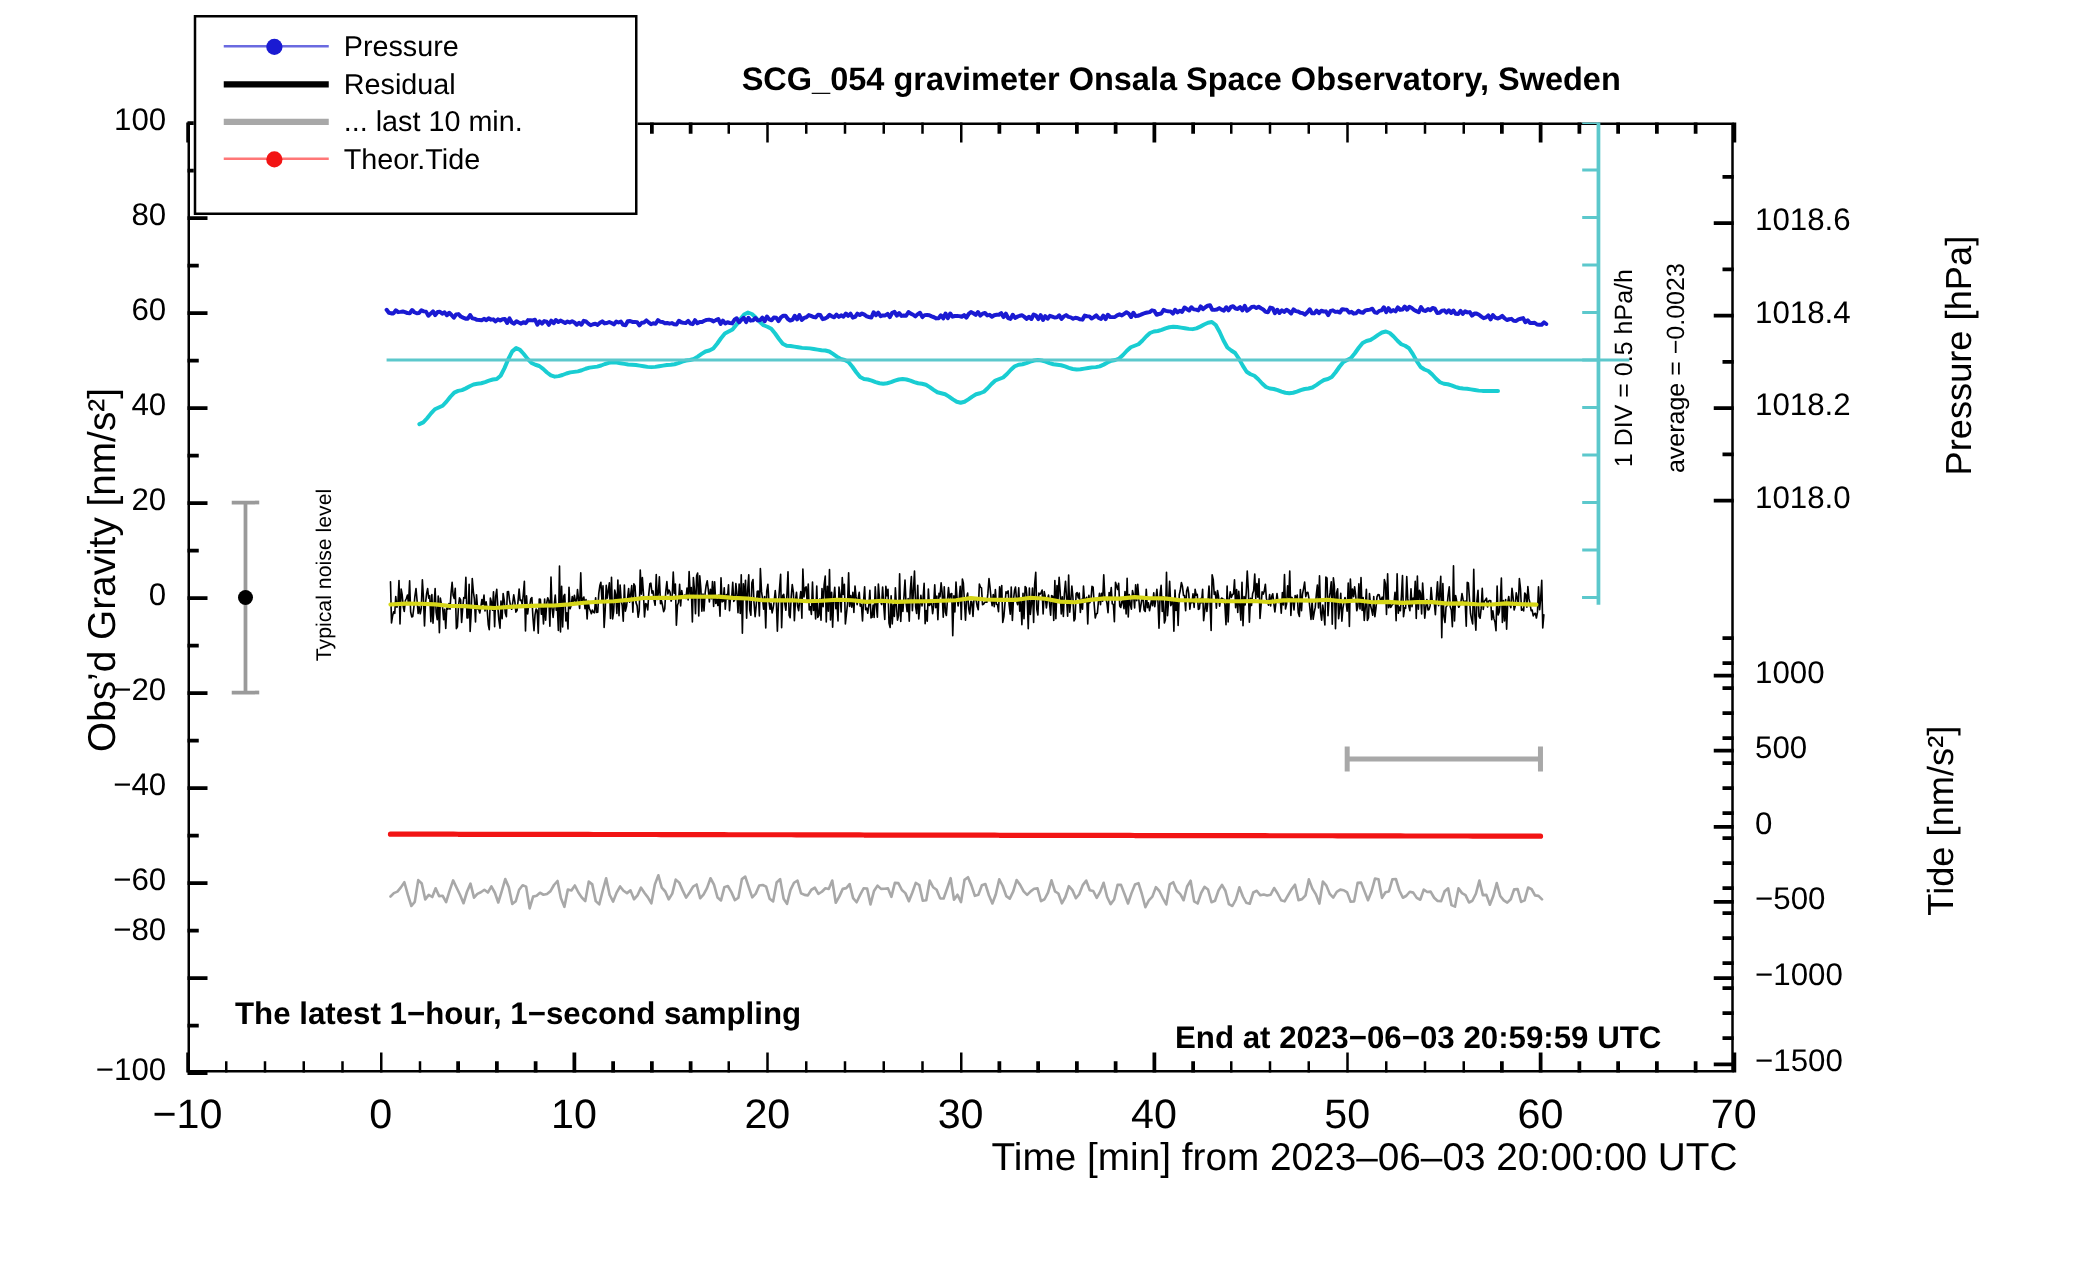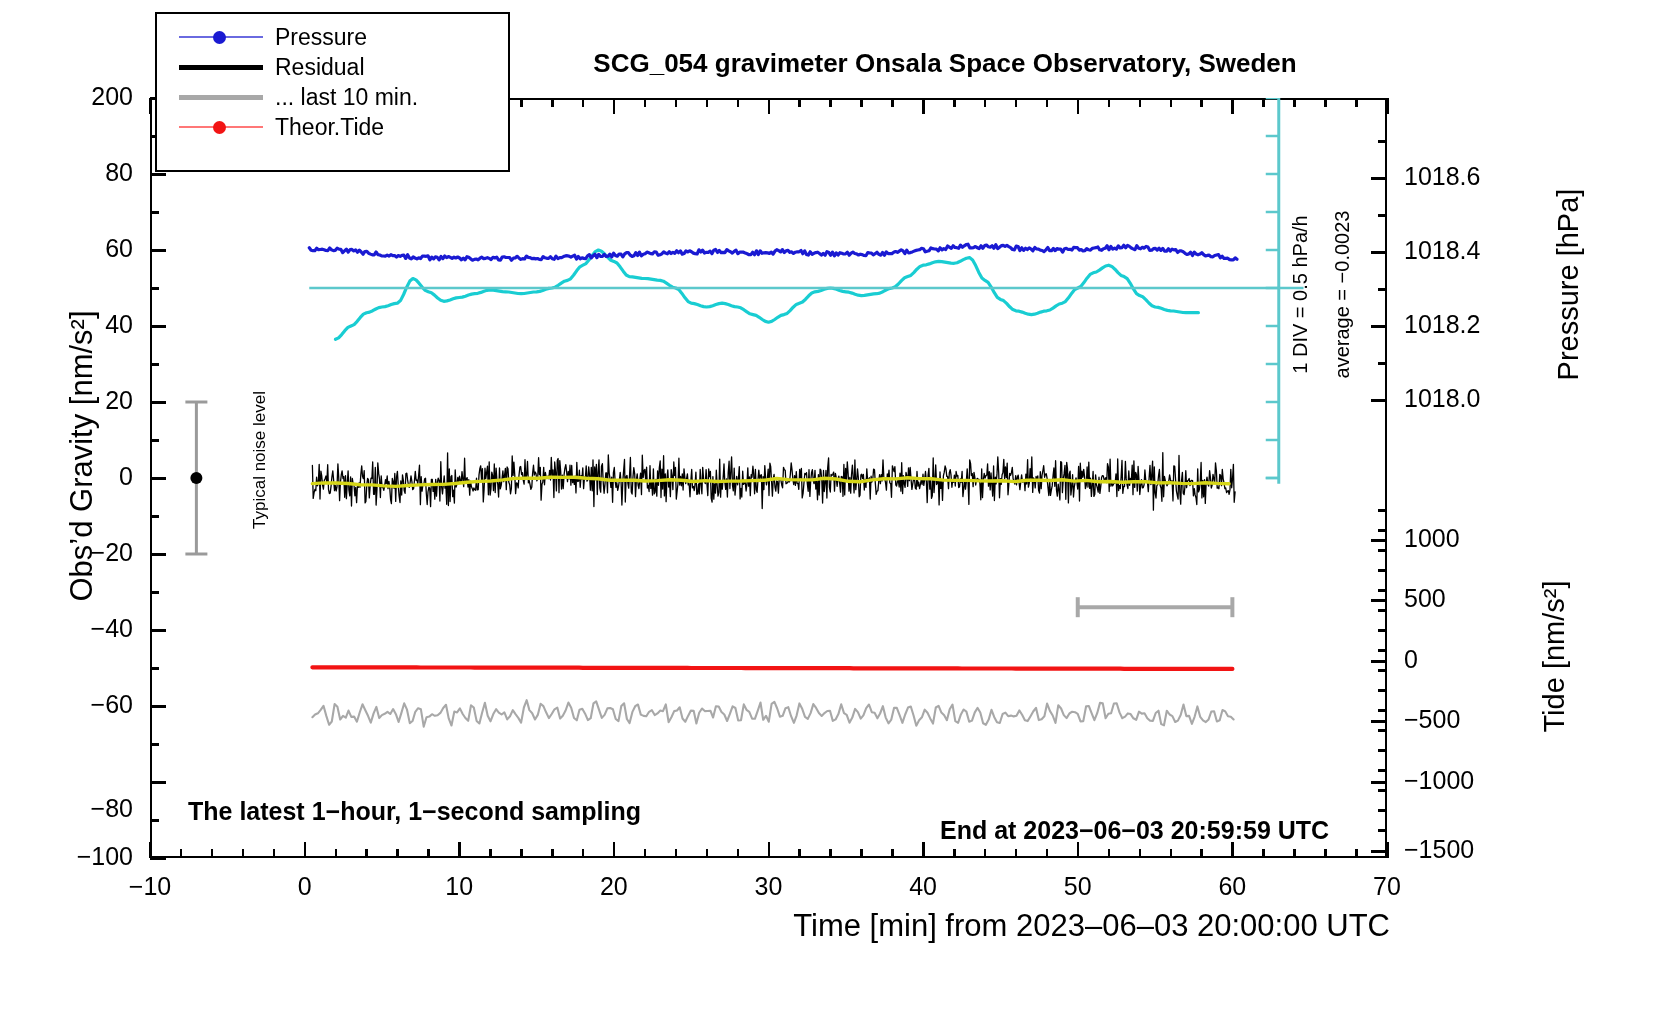--- a/index.html
+++ b/index.html
@@ -18,21 +18,21 @@
   #ylabel-pressure{left:1388px;top:268px;width:360px;text-align:center;font-size:29px;}
   #ylabel-tide{left:1404px;top:640px;width:300px;text-align:center;font-size:29px;}
   #xlabel{left:150px;top:908px;width:1240px;text-align:right;font-size:31px;}
   #chart-title{left:430px;top:48px;width:1030px;text-align:center;
                font-size:26px;font-weight:bold;}
 
   
   .ytick-l{right:1527px;width:120px;text-align:right;font-size:25px;}
   .ytick-p{left:1404px;font-size:25px;}
   .ytick-t{left:1404px;font-size:25px;}
-  .xtick{width:120px;text-align:center;font-size:25px;}
+  .xtick{width:120px;text-align:center;font-size:33px;}
 
   
   .tk{background:#000;position:absolute;}
 
   
   #legend{left:155px;top:12px;width:355px;height:160px;background:#fff;
           border:2.5px solid #000;box-sizing:border-box;padding:8px 0 0 0;}
   .lg-row{height:30px;display:flex;align-items:center;padding-left:22px;}
   .lg-key{width:84px;height:14px;position:relative;margin-right:12px;}
   .lg-line{position:absolute;top:6px;left:0;width:84px;height:2px;}
@@ -57,39 +57,39 @@
 
 <div class="abs" id="plot-frame"></div>
 
 <div class="abs rot90" id="ylabel-left">Obs’d Gravity [nm/s²]</div>
 <div class="abs rot90" id="ylabel-pressure">Pressure [hPa]</div>
 <div class="abs rot90" id="ylabel-tide">Tide [nm/s²]</div>
 <div class="abs" id="xlabel">Time [min] from 2023‒06‒03 20:00:00 UTC</div>
 
 <div id="ticks-layer">
     <div class="abs tk" style="left:150px;top:97px;width:16px;height:2.5px;background:#000"></div>
-    <div class="abs ytick-l" style="top:82px;">200</div>
+    <div class="abs ytick-l" style="top:82px;">100</div>
     <div class="abs tk" style="left:150px;top:173px;width:16px;height:2.5px;background:#000"></div>
     <div class="abs ytick-l" style="top:158px;">80</div>
     <div class="abs tk" style="left:150px;top:249px;width:16px;height:2.5px;background:#000"></div>
     <div class="abs ytick-l" style="top:234px;">60</div>
     <div class="abs tk" style="left:150px;top:325px;width:16px;height:2.5px;background:#000"></div>
     <div class="abs ytick-l" style="top:310px;">40</div>
     <div class="abs tk" style="left:150px;top:401px;width:16px;height:2.5px;background:#000"></div>
     <div class="abs ytick-l" style="top:386px;">20</div>
     <div class="abs tk" style="left:150px;top:477px;width:16px;height:2.5px;background:#000"></div>
     <div class="abs ytick-l" style="top:462px;">0</div>
     <div class="abs tk" style="left:150px;top:553px;width:16px;height:2.5px;background:#000"></div>
     <div class="abs ytick-l" style="top:538px;">−20</div>
     <div class="abs tk" style="left:150px;top:629px;width:16px;height:2.5px;background:#000"></div>
     <div class="abs ytick-l" style="top:614px;">−40</div>
     <div class="abs tk" style="left:150px;top:705px;width:16px;height:2.5px;background:#000"></div>
     <div class="abs ytick-l" style="top:690px;">−60</div>
     <div class="abs tk" style="left:150px;top:781px;width:16px;height:2.5px;background:#000"></div>
-    <div class="abs ytick-l" style="top:794px;">−80</div>
+    <div class="abs ytick-l" style="top:730px;">−80</div>
     <div class="abs tk" style="left:150px;top:857px;width:16px;height:2.5px;background:#000"></div>
     <div class="abs ytick-l" style="top:842px;">−100</div>
     <div class="abs" style="left:150px;top:819px;width:9px;height:2.5px;background:#000"></div>
     <div class="abs" style="left:150px;top:743px;width:9px;height:2.5px;background:#000"></div>
     <div class="abs" style="left:150px;top:667px;width:9px;height:2.5px;background:#000"></div>
     <div class="abs" style="left:150px;top:591px;width:9px;height:2.5px;background:#000"></div>
     <div class="abs" style="left:150px;top:515px;width:9px;height:2.5px;background:#000"></div>
     <div class="abs" style="left:150px;top:439px;width:9px;height:2.5px;background:#000"></div>
     <div class="abs" style="left:150px;top:363px;width:9px;height:2.5px;background:#000"></div>
     <div class="abs" style="left:150px;top:287px;width:9px;height:2.5px;background:#000"></div>

